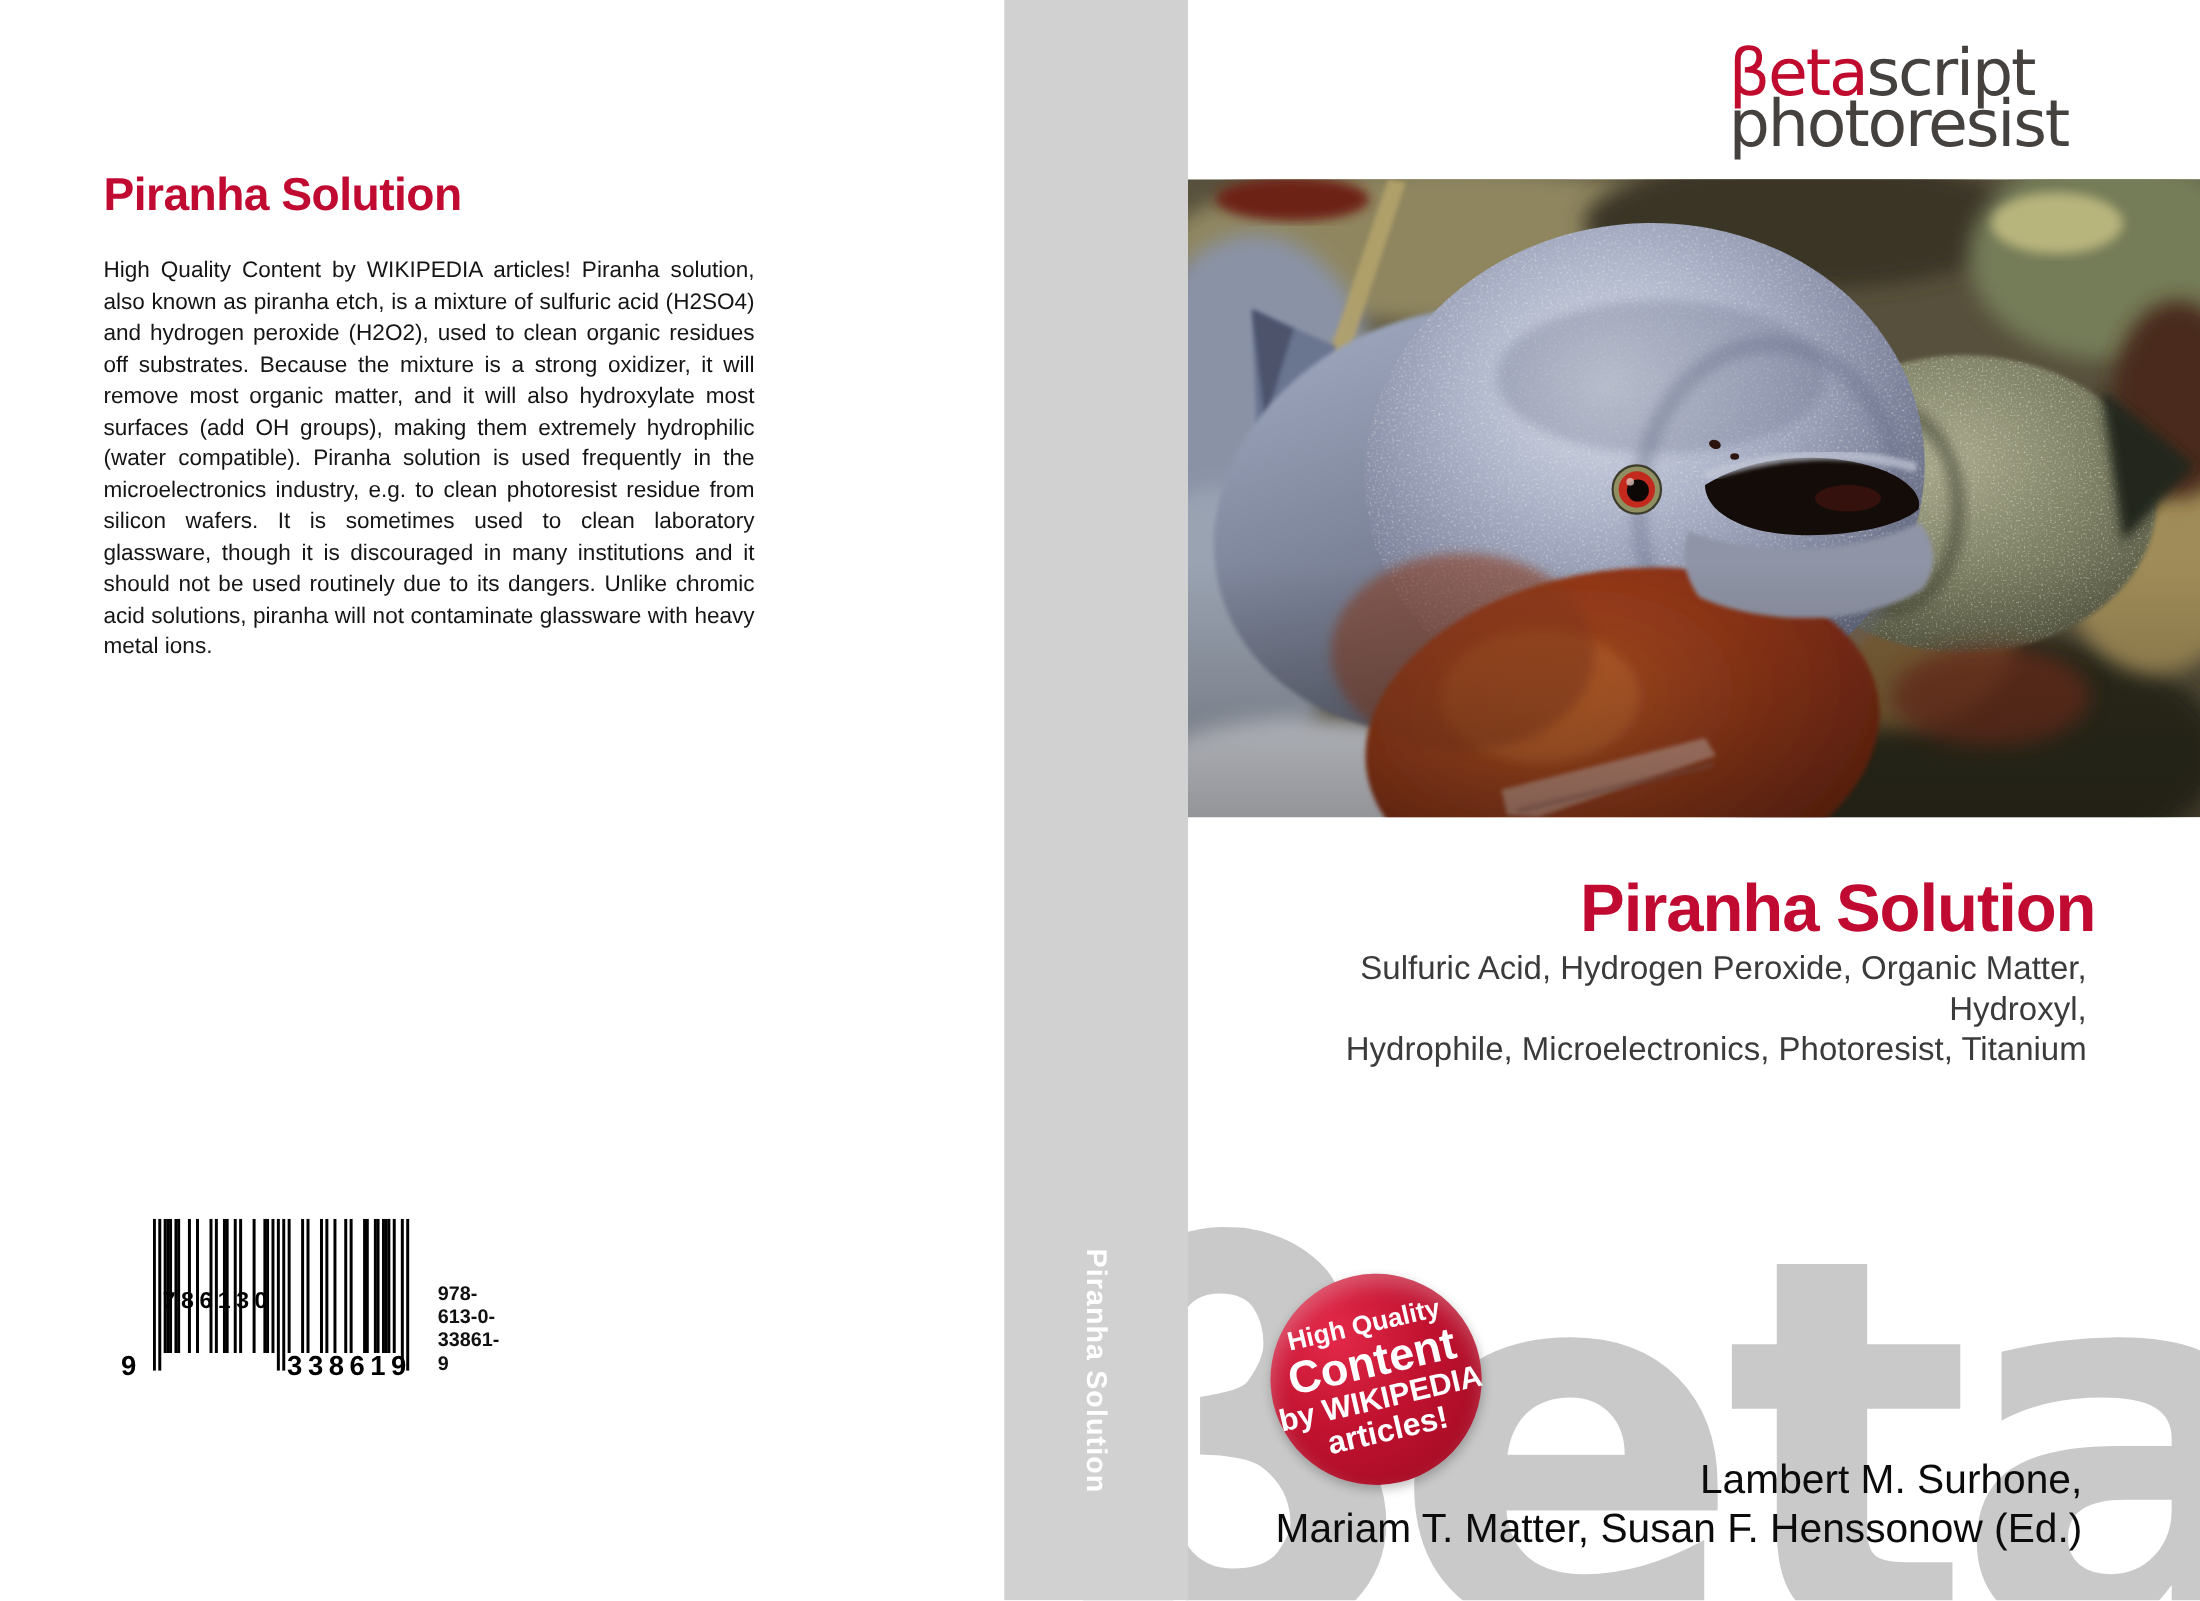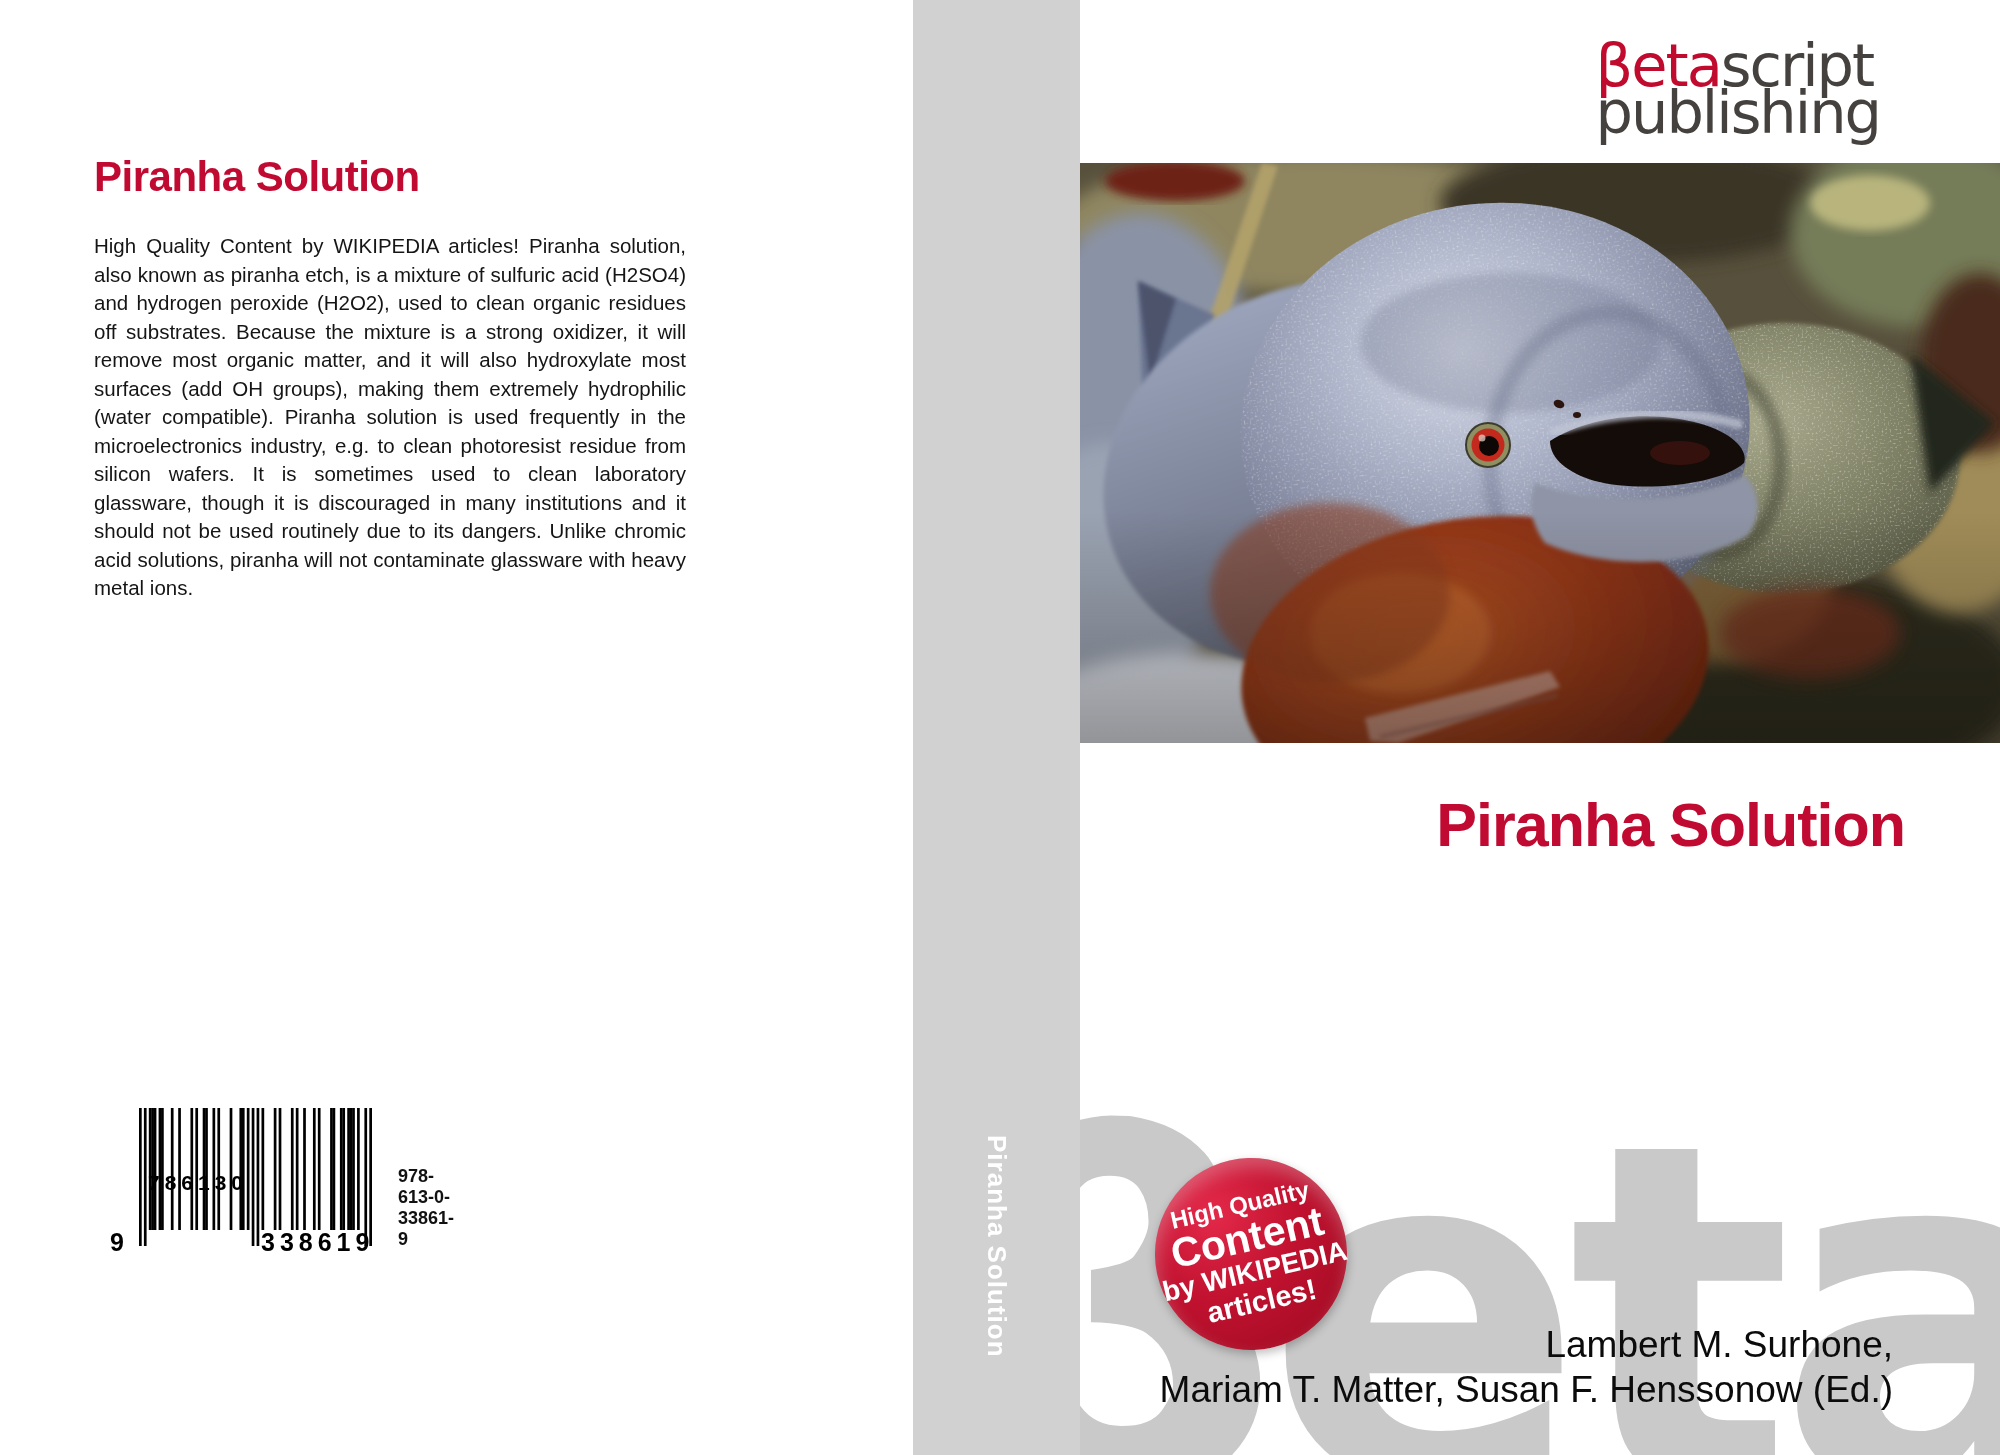--- a/index.html
+++ b/index.html
@@ -117,21 +117,21 @@
     <div class="bc-digits-right">338619</div>
     <div class="isbn-text">978-613-0-33861-9</div>
   </div>
 
   <div class="spine">
     <div class="spine-title">Piranha Solution</div>
   </div>
 
   <div class="logo">
     <div><span class="red">βeta</span><span class="gray">script</span></div>
-    <div class="gray">publishing</div>
+    <div class="gray">photoresist</div>
   </div>
 
   <svg class="cover-photo" viewBox="0 0 920 580" preserveAspectRatio="none">
     <defs>
       <radialGradient id="p-head" cx="45%" cy="32%" r="75%">
         <stop offset="0%" stop-color="#d9dde9"></stop>
           <stop offset="38%" stop-color="#a9b0c6"></stop>
         <stop offset="72%" stop-color="#7b8199"></stop>
           <stop offset="100%" stop-color="#52576a"></stop>
       </radialGradient>
@@ -227,20 +227,25 @@
 
       <polygon points="285,555 470,508 480,524 318,580 290,578" fill="#c9a093" opacity="0.75" filter="url(#p-b2)"></polygon>
       <path d="M300,574 L478,532" stroke="#8a5a52" stroke-width="4" opacity="0.6" filter="url(#p-b2)"></path>
     </g>
 
     <rect width="920" height="580" fill="url(#p-vig)"></rect>
   </svg>
 
   <div class="front-title">Piranha Solution</div>
 
+  <div class="subtitle">
+    <div>Sulfuric Acid, Hydrogen Peroxide, Organic Matter,</div>
+    <div>Hydroxyl,</div>
+    <div>Hydrophile, Microelectronics, Photoresist, Titanium</div>
+  </div>
 
   <div class="badge">
     <div class="b1">High Quality</div>
     <div class="b2">Content</div>
     <div class="b3">by WIKIPEDIA</div>
     <div class="b4">articles!</div>
   </div>
 
   <div class="authors">
     <div>Lambert M. Surhone,</div>

